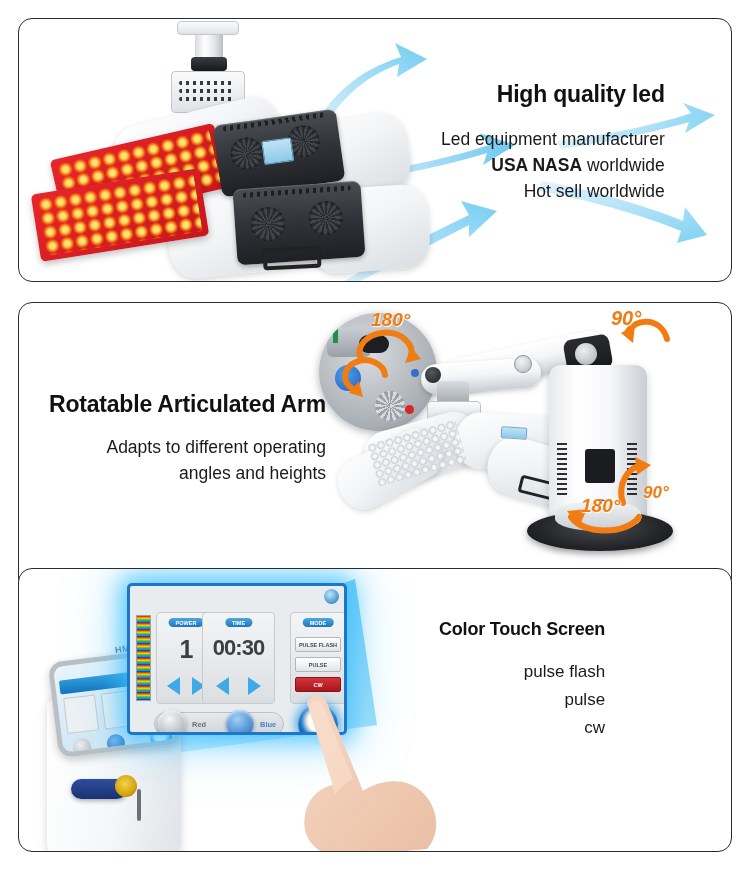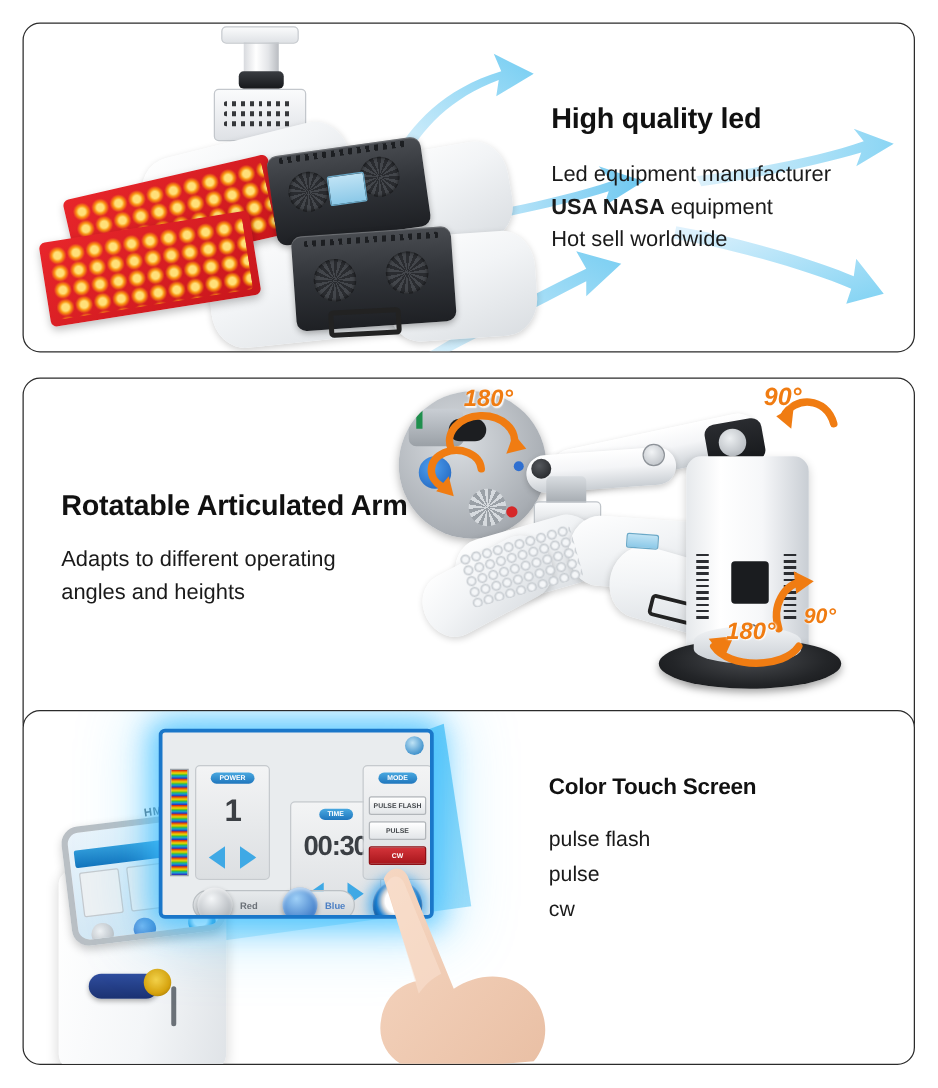--- a/index.html
+++ b/index.html
@@ -17,21 +17,21 @@
     border: 1.6px solid #2b2b2b;
     border-radius: 14px;
     background: #ffffff;
     overflow: hidden;
   }
   #panel-1 { top: 18px;  height: 264px; }
   #panel-2 { top: 302px; height: 290px; }
   #panel-3 { top: 568px; height: 284px; }
 
   .art { position: absolute; inset: 0; overflow: hidden; }
-  .txt { position: absolute; }
+  .txt { position: absolute; text-align: right; }
 
   .h  { font-weight: bold; color: #111; letter-spacing: -0.2px; }
   .b  { color: #1a1a1a; }
   .bold-inline { font-weight: bold; }
 
   
   #p1-text { left: 422px; top: 62px; }
   #p1-text .h { font-size: 23px; margin-bottom: 18px; }
   #p1-text .b { font-size: 17.5px; line-height: 26px; }
 
@@ -355,21 +355,21 @@
         <div class="vent-row" style="left:10px; top:4px; width:108px; height:5px;"></div>
       </div>
 
       <div class="handle" style="left:244px; top:228px; width:58px; height:22px; transform:rotate(-3deg);"></div>
     </div>
 
     <div class="txt" id="p1-text">
       <div class="h">High quality led</div>
       <div class="b">
         <div>Led equipment manufacturer</div>
-        <div><span class="bold-inline">USA NASA</span><span> equipment</span></div>
+        <div><span class="bold-inline">USA NASA</span><span> worldwide</span></div>
         <div>Hot sell worldwide</div>
       </div>
     </div>
   </div>
 
   <div class="panel" id="panel-2">
     <div class="art">
 
       <div class="circle-inset" style="left:300px; top:10px; width:118px; height:118px;">
         <div style="position:absolute; left:8px; top:14px; width:44px; height:30px; background:linear-gradient(180deg,#c9ced4,#9aa0a6); border-radius:6px;"></div>
@@ -489,21 +489,21 @@
 
         <div class="spectrum"></div>
 
         <div class="scr-card" style="left:26px; width:60px;">
           <div class="cap">POWER</div>
           <div class="val">1</div>
           <div class="tri-l"></div>
           <div class="tri-r"></div>
         </div>
 
-        <div class="scr-card" style="left:102px; width:73px;margin-top:29px;">
+        <div class="scr-card" style="left:72px; width:73px;">
           <div class="cap">TIME</div>
           <div class="val" style="font-size:22px;">00:30</div>
           <div class="tri-l"></div>
           <div class="tri-r"></div>
         </div>
 
         <div class="scr-card" style="left:160px; width:56px;">
           <div class="cap">MODE</div>
           <div class="mode-btn" style="top:24px;">PULSE FLASH</div>
           <div class="mode-btn" style="top:44px;">PULSE</div>

